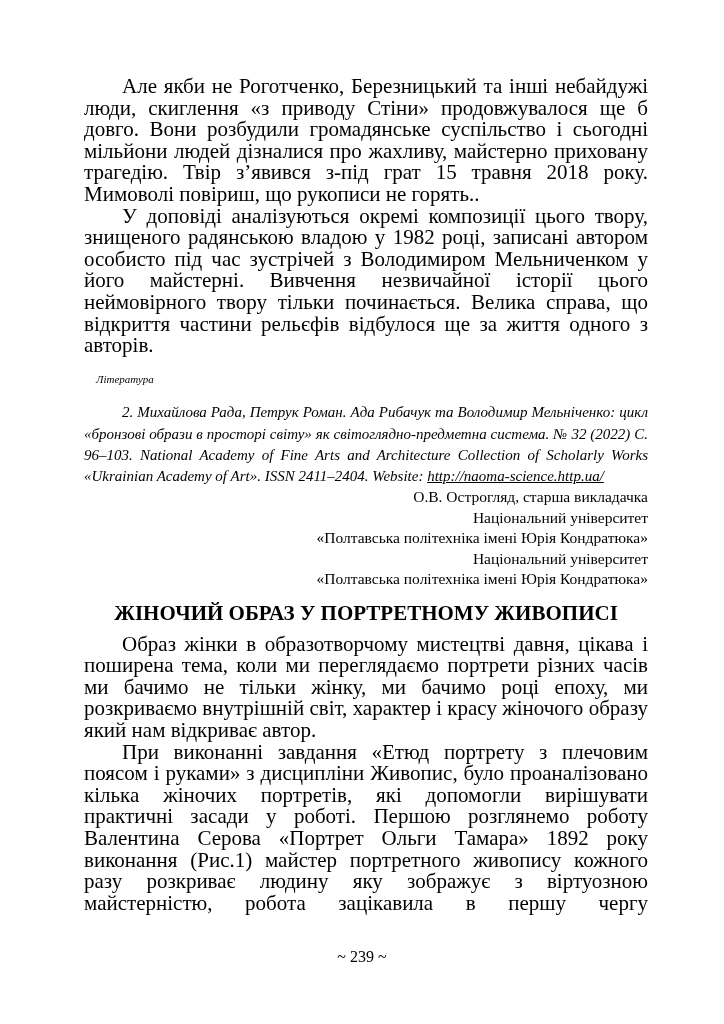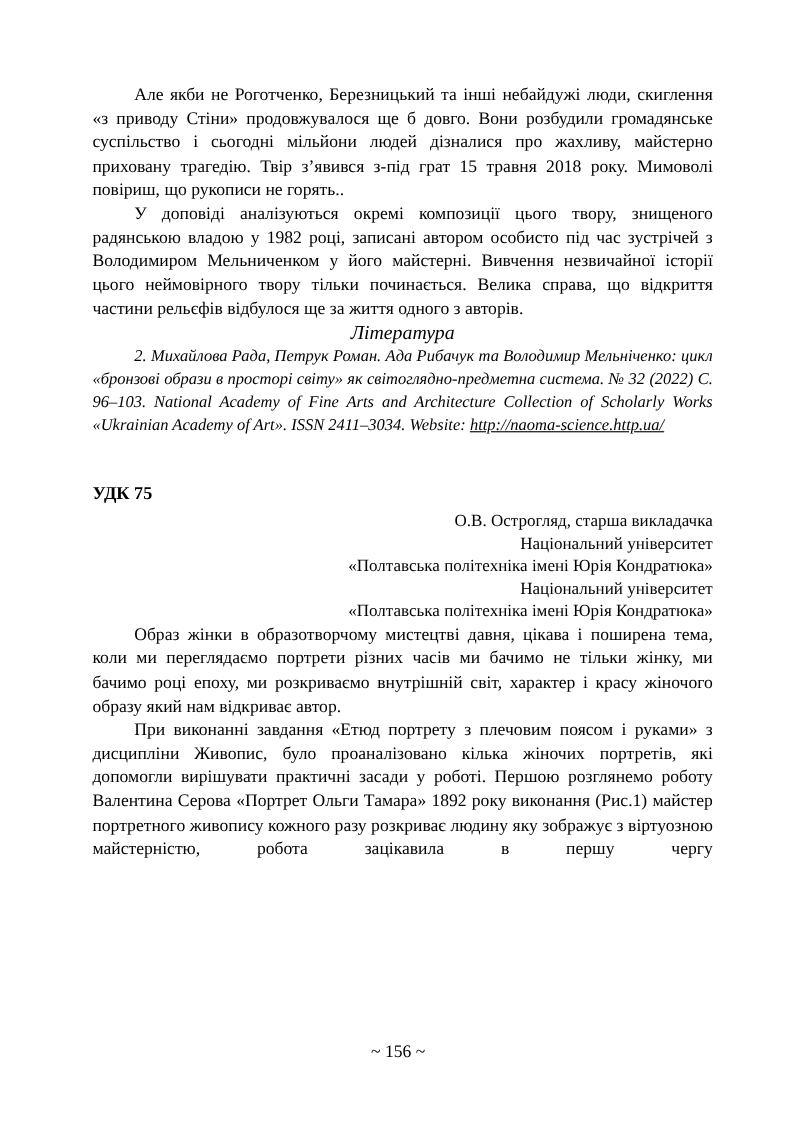--- a/index.html
+++ b/index.html
@@ -13,34 +13,34 @@
     height: 1024px;
     background: #ffffff;
     color: #000000;
     font-family: "Liberation Serif", "DejaVu Serif", serif;
     box-sizing: border-box;
     padding: 76px 76px 0 84px;
     overflow: hidden;
   }
   .body-par {
     margin: 0;
-    font-size: 16px;
+    font-size: 21px;
     line-height: 21.6px;
     text-align: justify;
     text-indent: 38px;
   }
   .body-par.continues {
     text-align-last: justify;
   }
   .lit-heading {
-    margin: 0;
-    font-size: 18px;
+    margin: 12px;
+    font-size: 11px;
     line-height: 21.6px;
     font-style: italic;
-    text-align: center;
+    text-align: left;
     font-weight: normal;
   }
   .ref-item {
     margin: 0;
     font-size: 15px;
     line-height: 21.2px;
     font-style: italic;
     text-align: justify;
     text-indent: 38px;
   }
@@ -83,31 +83,31 @@
 <body>
 
 <div class="page">
 
   <p class="body-par">Але якби не Роготченко, Березницький та інші небайдужі люди, скиглення «з приводу Стіни» продовжувалося ще б довго. Вони розбудили громадянське суспільство і сьогодні мільйони людей дізналися про жахливу, майстерно приховану трагедію. Твір з’явився з-під грат 15 травня 2018 року. Мимоволі повіриш, що рукописи не горять..</p>
   <p class="body-par">У доповіді аналізуються окремі композиції цього твору, знищеного радянською владою у 1982 році, записані автором особисто під час зустрічей з Володимиром Мельниченком у його майстерні. Вивчення незвичайної історії цього неймовірного твору тільки починається. Велика справа, що відкриття частини рельєфів відбулося ще за життя одного з авторів.</p>
 
   <h3 class="lit-heading">Література</h3>
 
 
-  <p class="ref-item"><span>2. Михайлова Рада, Петрук Роман. Ада Рибачук та Володимир Мельніченко: цикл «бронзові образи в просторі світу» як світоглядно-предметна система.  № 32 (2022) С. 96–103. National Academy of Fine Arts and Architecture Collection of Scholarly Works «Ukrainian Academy of Art». ISSN 2411–3034. Website: </span><a class="ref-link plain">http://naoma-science.http.ua/</a></p>
+  <p class="ref-item"><span>2. Михайлова Рада, Петрук Роман. Ада Рибачук та Володимир Мельніченко: цикл «бронзові образи в просторі світу» як світоглядно-предметна система.  № 32 (2022) С. 96–103. National Academy of Fine Arts and Architecture Collection of Scholarly Works «Ukrainian Academy of Art». ISSN 2411–2404. Website: </span><a class="ref-link plain">http://naoma-science.http.ua/</a></p>
 
-  <p class="udc">УДК 75</p>
 
   <div class="authors">
     <div>О.В. Острогляд, старша викладачка</div>
     <div>Національний університет</div>
     <div>«Полтавська політехніка імені Юрія Кондратюка»</div>
     <div>Національний університет</div>
     <div>«Полтавська політехніка імені Юрія Кондратюка»</div>
   </div>
 
+  <h1 class="article-title">ЖІНОЧИЙ ОБРАЗ У ПОРТРЕТНОМУ ЖИВОПИСІ</h1>
 
   <p class="body-par">Образ жінки в образотворчому мистецтві давня, цікава і поширена тема, коли ми переглядаємо портрети різних часів ми бачимо не тільки жінку, ми бачимо році епоху, ми розкриваємо внутрішній світ, характер і красу жіночого образу який нам відкриває автор.</p>
   <p class="body-par continues">При виконанні завдання «Етюд портрету з плечовим поясом і руками» з дисципліни Живопис, було проаналізовано кілька жіночих портретів, які допомогли вирішувати практичні засади у роботі. Першою розглянемо роботу Валентина Серова «Портрет Ольги Тамара» 1892 року виконання (Рис.1) майстер портретного живопису кожного разу розкриває людину яку зображує з віртуозною майстерністю, робота зацікавила в першу чергу</p>
 
-  <div class="page-number">~ 156 ~</div>
+  <div class="page-number">~ 239 ~</div>
 
 </div>
 
 </body></html>

